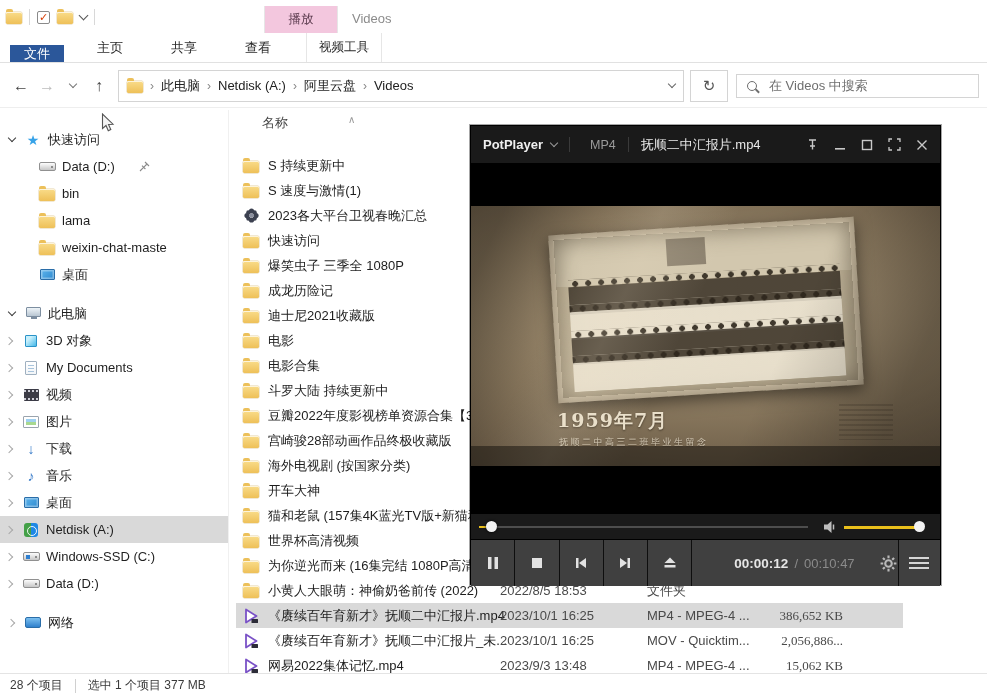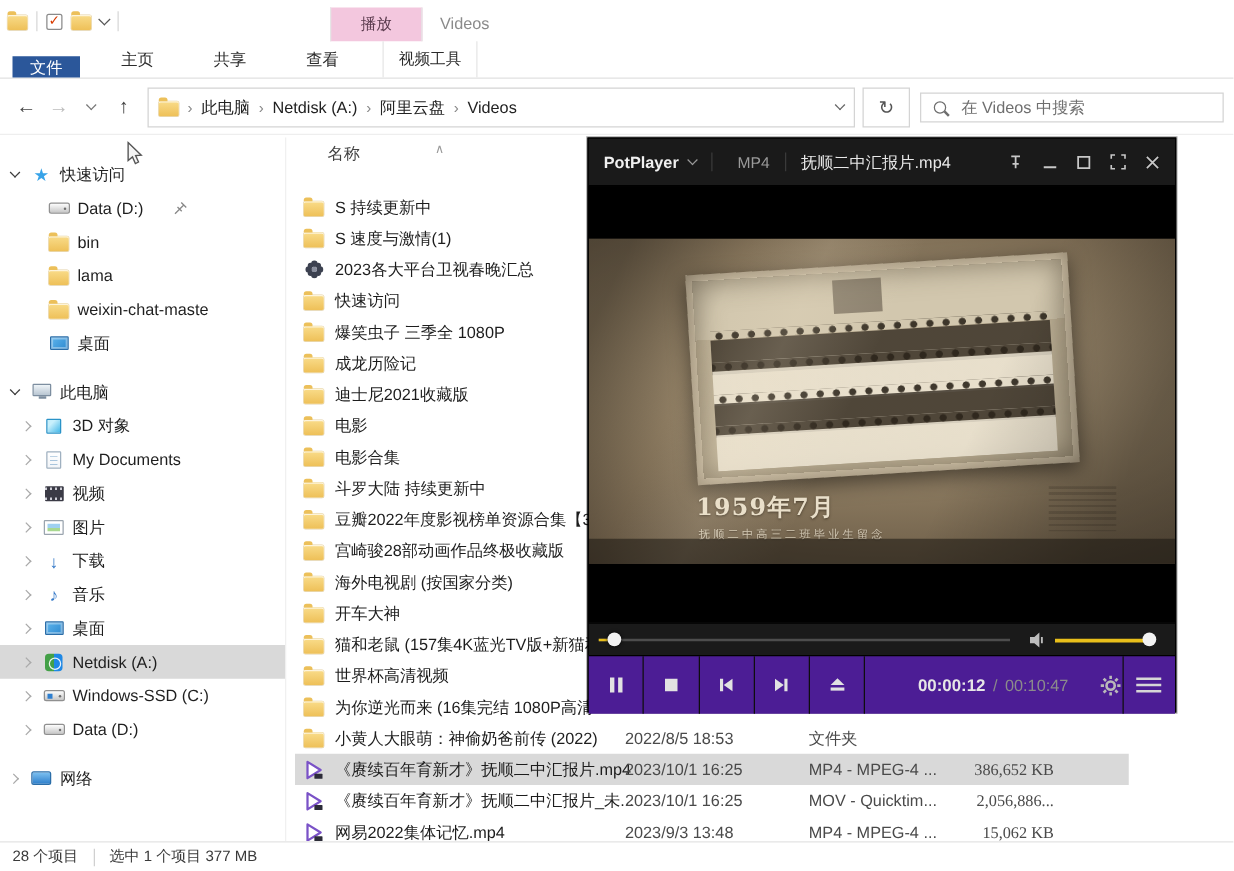--- a/index.html
+++ b/index.html
@@ -35,21 +35,21 @@
   .search-box{margin-left:8px;flex:1;height:24px;border:1px solid #d4d4d4;display:flex;align-items:center;padding:0 10px;gap:10px;}
   .mag{width:10px;height:10px;border:1.5px solid #6e6e6e;border-radius:50%;position:relative;flex:none;}
   .mag::after{content:"";position:absolute;width:5px;height:1.5px;background:#6e6e6e;transform:rotate(45deg);right:-4px;bottom:-2px;}
   .search-input{border:none;outline:none;flex:1;font-size:13px;color:#444;font-family:inherit;background:transparent;}
   .search-input::placeholder{color:#6f6f6f;}
 
   
   .sidebar{position:absolute;left:0;top:110px;width:229px;height:563px;padding-top:16px;overflow:hidden;border-right:1px solid #f0f0f0;}
   .side-row{height:27px;display:flex;align-items:center;gap:6px;padding-left:6px;white-space:nowrap;}
   .side-row.qa{padding-left:38px;}
-  .side-row.child{padding-left:16px;}
+  .side-row.child{padding-left:4px;}
   .side-row.sel{background:var(--sel-gray);}
   .side-row.gap{margin-top:12px;}
   .side-row .lbl{color:#1f1f1f;}
   .exp{width:12px;height:12px;display:inline-flex;align-items:center;justify-content:center;flex:none;}
   .exp.open::before{content:"";width:5px;height:5px;border-right:1.6px solid #3c3c3c;border-bottom:1.6px solid #3c3c3c;transform:rotate(45deg);margin-top:-3px;}
   .exp.closed::before{content:"";width:5px;height:5px;border-right:1.6px solid #a9a9a9;border-bottom:1.6px solid #a9a9a9;transform:rotate(-45deg);margin-left:-2px;}
   .fic{width:18px;height:16px;display:inline-flex;align-items:center;justify-content:center;flex:none;}
   .pin-glyph{margin-left:auto;margin-right:78px;}
 
   
@@ -87,21 +87,21 @@
   .fname{white-space:nowrap;color:#1d1d1d;}
   .fdate{position:absolute;left:264px;color:#4a4a4a;white-space:nowrap;}
   .ftype{position:absolute;left:411px;color:#4a4a4a;white-space:nowrap;}
   .fsize{position:absolute;right:60px;width:115px;text-align:right;color:#4a4a4a;white-space:nowrap;font-family:Liberation Serif, serif;}
 
   
   .statusbar{position:absolute;left:0;right:0;bottom:0;height:24px;border-top:1px solid #e4e4e4;display:flex;align-items:center;padding:0 10px;gap:12px;font-size:12px;color:#3a3a3a;background:#fff;}
   .statusbar .sep{width:1px;height:14px;background:#d0d0d0;}
 
   
-  .player{position:absolute;left:470px;top:110px;width:471px;height:460px;background:#000;z-index:50;border:1px solid #000;box-shadow:0 0 0 1px rgba(0,0,0,.35);}
+  .player{position:absolute;left:470px;top:125px;width:471px;height:460px;background:#000;z-index:50;border:1px solid #000;box-shadow:0 0 0 1px rgba(0,0,0,.35);}
   .p-title{height:38px;background:#1a1a1a;display:flex;align-items:center;padding:0 12px;gap:8px;border-bottom:1px solid #000;}
   .p-app{color:#f0f0f0;font-weight:bold;font-size:13px;}
   .p-chev{width:6px;height:6px;border-right:1.3px solid #9a9a9a;border-bottom:1.3px solid #9a9a9a;transform:rotate(45deg);margin-top:-3px;}
   .p-vsep{width:1px;height:15px;background:#3a3a3a;margin:0 4px;}
   .p-badge{color:#9a9a9a;font-size:12.5px;margin-left:8px;}
   .p-name{color:#e8e8e8;font-size:13px;max-width:150px;overflow:hidden;white-space:nowrap;flex:1;}
   .p-winbtns{display:flex;align-items:center;gap:15px;margin-left:auto;}
   .p-winbtns svg{display:block;}
   .p-video{position:relative;height:349px;background:#000;overflow:hidden;}
   .scene{position:absolute;left:0;right:0;top:42px;height:260px;background:radial-gradient(120% 95% at 52% 42%,rgba(186,166,134,.95) 0%,rgba(140,122,95,.92) 45%,rgba(66,54,41,.97) 100%);overflow:hidden;}
@@ -116,21 +116,21 @@
   .scene-h{position:absolute;left:86px;top:202px;font-family:"DejaVu Serif","Liberation Serif",serif;font-size:19px;font-weight:bold;color:#e9dfca;text-shadow:0 1px 2px rgba(40,30,20,.65);letter-spacing:1px;}
   .scene-c{position:absolute;left:88px;top:230px;font-size:9px;color:rgba(226,216,196,.85);letter-spacing:2.5px;text-shadow:0 1px 1px rgba(40,30,20,.5);}
   .plaque{position:absolute;left:368px;top:198px;width:54px;height:36px;background:repeating-linear-gradient(rgba(60,50,38,.5) 0 2px,transparent 2px 5px);opacity:.5;}
   .seek-row{height:26px;position:relative;background:#1a1a1a;border-top:1px solid #000;}
   .seek-track{position:absolute;left:8px;right:132px;top:12px;height:2px;background:#4d4d4d;}
   .seek-played{position:absolute;left:8px;top:12px;width:13px;height:2px;background:var(--yellow);}
   .seek-thumb{position:absolute;left:15px;top:7px;width:11px;height:11px;border-radius:50%;background:#f2f2f2;box-shadow:0 0 3px #000;}
   .vol-wrap{position:absolute;right:102px;top:5px;}
   .vol-track{position:absolute;right:22px;width:74px;top:12px;height:2.5px;background:var(--yellow);}
   .vol-thumb{position:absolute;right:15px;top:7px;width:11px;height:11px;border-radius:50%;background:#f2f2f2;}
-  .ctrl-row{height:47px;background:#4c1d95;border-top:1px solid #000;display:flex;align-items:stretch;}
+  .ctrl-row{height:47px;background:#404040;border-top:1px solid #000;display:flex;align-items:stretch;}
   .pbtn{width:48px;display:flex;align-items:center;justify-content:center;border-right:1px solid #0e0e0e;}
   .time-zone{flex:1;display:flex;align-items:center;padding-left:42px;gap:6px;}
   .t-cur{color:#e6e6e6;font-weight:bold;font-size:13.5px;}
   .t-sep,.t-tot{color:#8b8b8b;font-size:13px;}
   .gear-btn{margin-left:18px;display:flex;align-items:center;}
   .menu-btn{width:46px;border-left:1px solid #0e0e0e;display:flex;align-items:center;justify-content:center;}
   .menu-glyph{width:20px;height:12px;border-top:2.5px solid #d6d6d6;border-bottom:2.5px solid #d6d6d6;position:relative;}
   .menu-glyph::before{content:"";position:absolute;left:0;right:0;top:2.6px;height:2.5px;background:#d6d6d6;}
 
   .cursor{position:absolute;left:101px;top:113px;z-index:200;}

